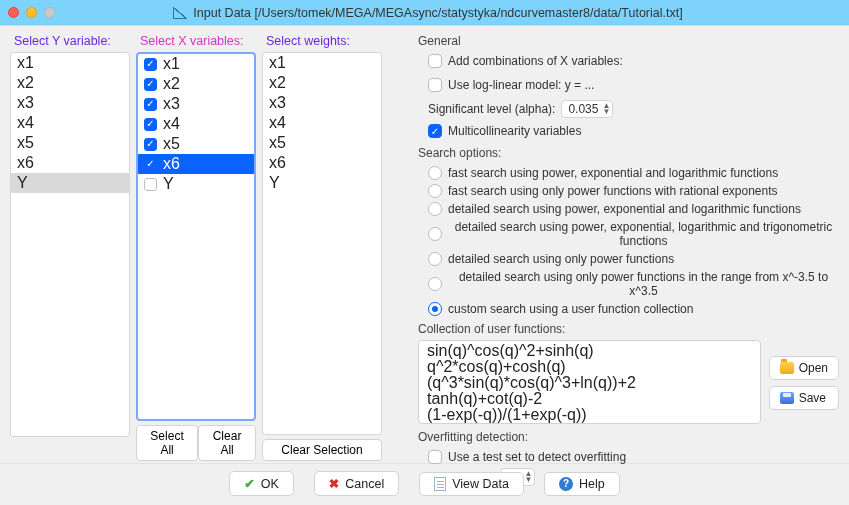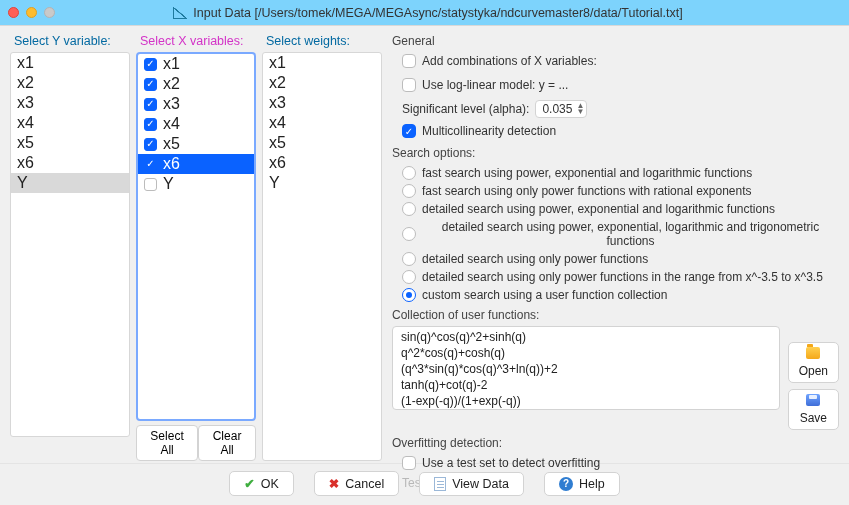--- a/index.html
+++ b/index.html
@@ -28,22 +28,22 @@
   .tl.green { background: #c9c9c9; border: 0.5px solid #b3b3b3; }
   .title-text { flex: 1; text-align: center; font-size: 12.5px; color: #333; display: flex; align-items: center; justify-content: center; gap: 6px; margin-left: -50px; }
   .chart-icon { width: 14px; height: 12px; position: relative; display: inline-block; }
   .chart-icon::before { content: ""; position: absolute; bottom: 0; left: 0; width: 100%; height: 1px; background: #1e7a9e; }
   .chart-icon::after { content: ""; position: absolute; bottom: 0; left: 0; width: 1px; height: 100%; background: #1e7a9e; }
   .chart-line { position: absolute; bottom: 1px; left: 1px; width: 12px; height: 10px; background: linear-gradient(to top right, transparent 45%, #1e7a9e 47%, #1e7a9e 53%, transparent 55%); }
 
   .content { display: flex; width: 100%; height: calc(100% - 68px); padding: 6px 10px 2px 10px; gap: 6px; }
   .col { display: flex; flex-direction: column; }
   .col.vars { width: 120px; }
-  .col.right { flex: 1; min-width: 0; padding-left: 4px; }
-  .col-header { font-size: 12.5px; margin: 2px 0 4px 4px; color: #0369a1; }
+  .col.right { flex: 1; min-width: 0; padding-left: 4px; margin-left: 26px; }
+  .col-header { font-size: 12.5px; margin: 2px 0 4px 4px; color: #6d28d9; }
   .col-header.magenta { color: #d333c7; }
   .listbox {
     flex: 1;
     background: #fff;
     border: 1px solid #d7d7d7;
     border-radius: 3px;
     overflow: auto;
   }
   .listbox.hi {
     border: 2px solid #7aa9ff;
@@ -88,26 +88,26 @@
   .row.indent { margin-left: 10px; }
   .formula { margin-left: 28px; font-size: 12px; color: #333; margin-bottom: 6px; white-space: nowrap; overflow: hidden; }
   .numfield {
     display: inline-flex; align-items: center; background: #fff; border: 1px solid #d3d3d3;
     border-radius: 4px; padding: 1px 2px 1px 6px; font-size: 12px; gap: 4px;
   }
   .stepper { display: flex; flex-direction: column; line-height: 6px; font-size: 8px; color: #666; }
   .stepper span { cursor: default; }
   .userfn {
     background: #fff; border: 1px solid #d3d3d3; border-radius: 4px;
-    padding: 2px 8px; height: 84px; overflow: hidden; font-size: 12px; line-height: 16px;
+    padding: 2px 8px; height: 84px; overflow: hidden; font-size: 16px; line-height: 16px;
     width: 420px;
   }
   .fnwrap { display: flex; gap: 8px; align-items: flex-start; }
   .sidebtns { display: flex; flex-direction: column; gap: 6px; margin-top: 16px; }
-  .iconbtn { display: inline-flex; align-items: center; gap: 5px; background: #fff; border: 1px solid #d3d3d3; border-radius: 5px; padding: 4px 10px; font-size: 12px; flex-direction: column; }
+  .iconbtn { display: inline-flex; align-items: center; gap: 5px; background: #fff; border: 1px solid #d3d3d3; border-radius: 5px; padding: 4px 10px; font-size: 12px; }
   .smicon { width: 14px; height: 12px; display: inline-block; }
   .folder { background: linear-gradient(#ffcf4f,#f4a81a); border-radius: 2px; position: relative; }
   .folder::before { content: ""; position: absolute; top: -3px; left: 1px; width: 6px; height: 3px; background: #f4a81a; border-radius: 1px 1px 0 0; }
   .disk { background: linear-gradient(#6fa4ff,#3f6ed8); border-radius: 2px; position: relative; }
   .disk::after { content: ""; position: absolute; top: 1px; left: 3px; width: 8px; height: 4px; background: #e8f0ff; border-radius: 1px; }
 
   .disabled { color: #b8b8b8; }
   .footer {
     height: 40px; width: 100%; display: flex; align-items: center; justify-content: center;
     gap: 20px; border-top: 1px solid #e4e4e4;
@@ -222,20 +222,23 @@
       <div class="li">
           <span>x5</span>
         </div>
       <div class="li">
           <span>x6</span>
         </div>
       <div class="li">
           <span>Y</span>
         </div>
     </div>
+    <div class="btnrow">
+      <button class="btn" style="width:100%">Clear Selection</button>
+    </div>
   </div>
 
   <div class="col right">
     <div class="section-label">General</div>
     <div class="row indent">
       <span class="check"></span>
       <span>Add combinations of X variables:</span>
     </div>
     <div class="formula">y = x1 + x2 + x3 + x4 + ... + x1*x2 + x1*x3 + x1*x4 + x2*x3 + x3*x4 + x1*x2*x3 + ...</div>
     <div class="row indent">
@@ -247,21 +250,21 @@
       <span class="numfield">
         <span>0.035</span>
         <span class="stepper">
             <span>▲</span>
             <span>▼</span>
           </span>
       </span>
     </div>
     <div class="row indent" style="margin-top:4px; margin-bottom:6px">
       <span class="check on"></span>
-      <span>Multicollinearity detection</span>
+      <span>Multicollinearity variables</span>
     </div>
 
     <div class="section-label">Search options:</div>
     <div class="row indent">
         <span class="radio"></span>
         <span>fast search using power, exponential and logarithmic functions</span>
       </div>
     <div class="row indent">
         <span class="radio"></span>
         <span>fast search using only power functions with rational exponents</span>

